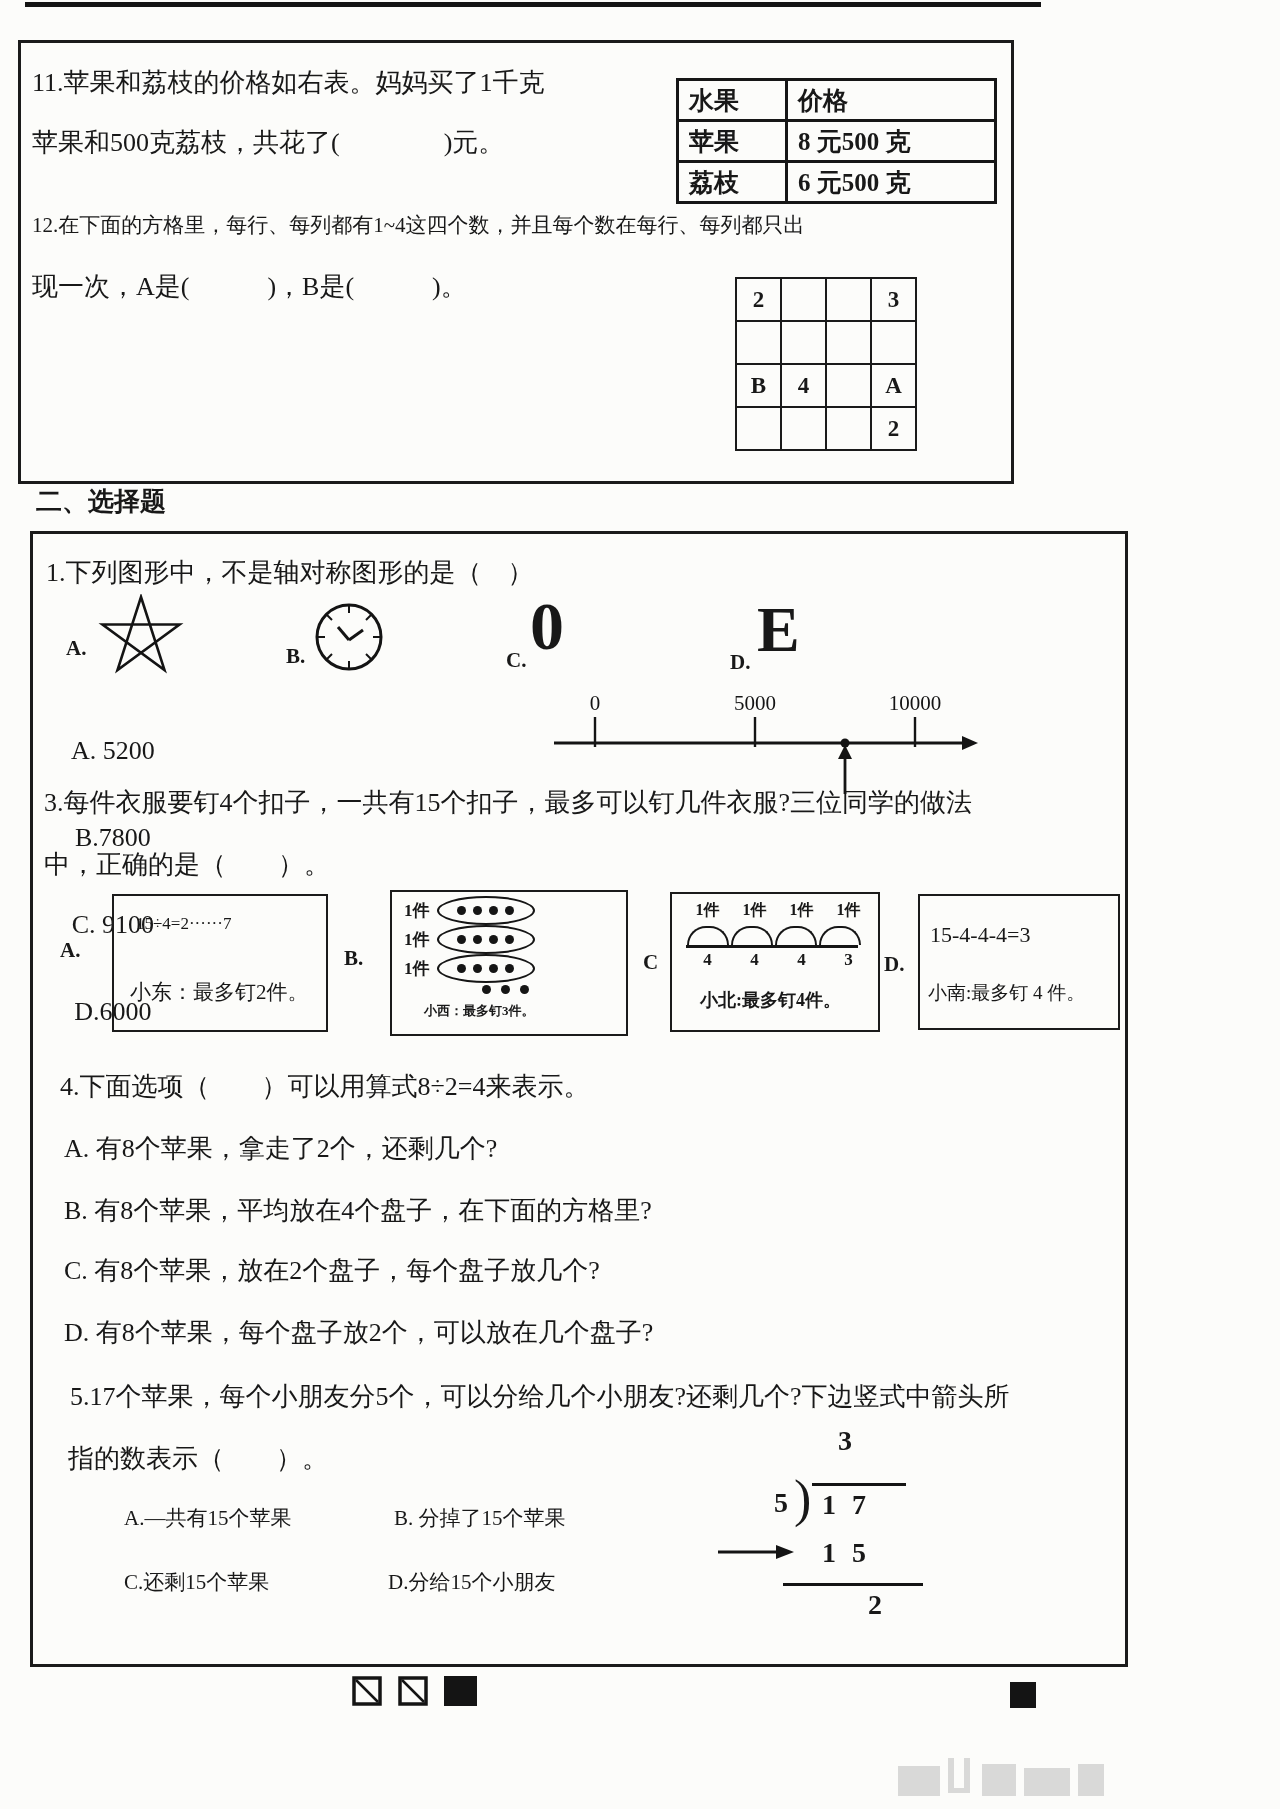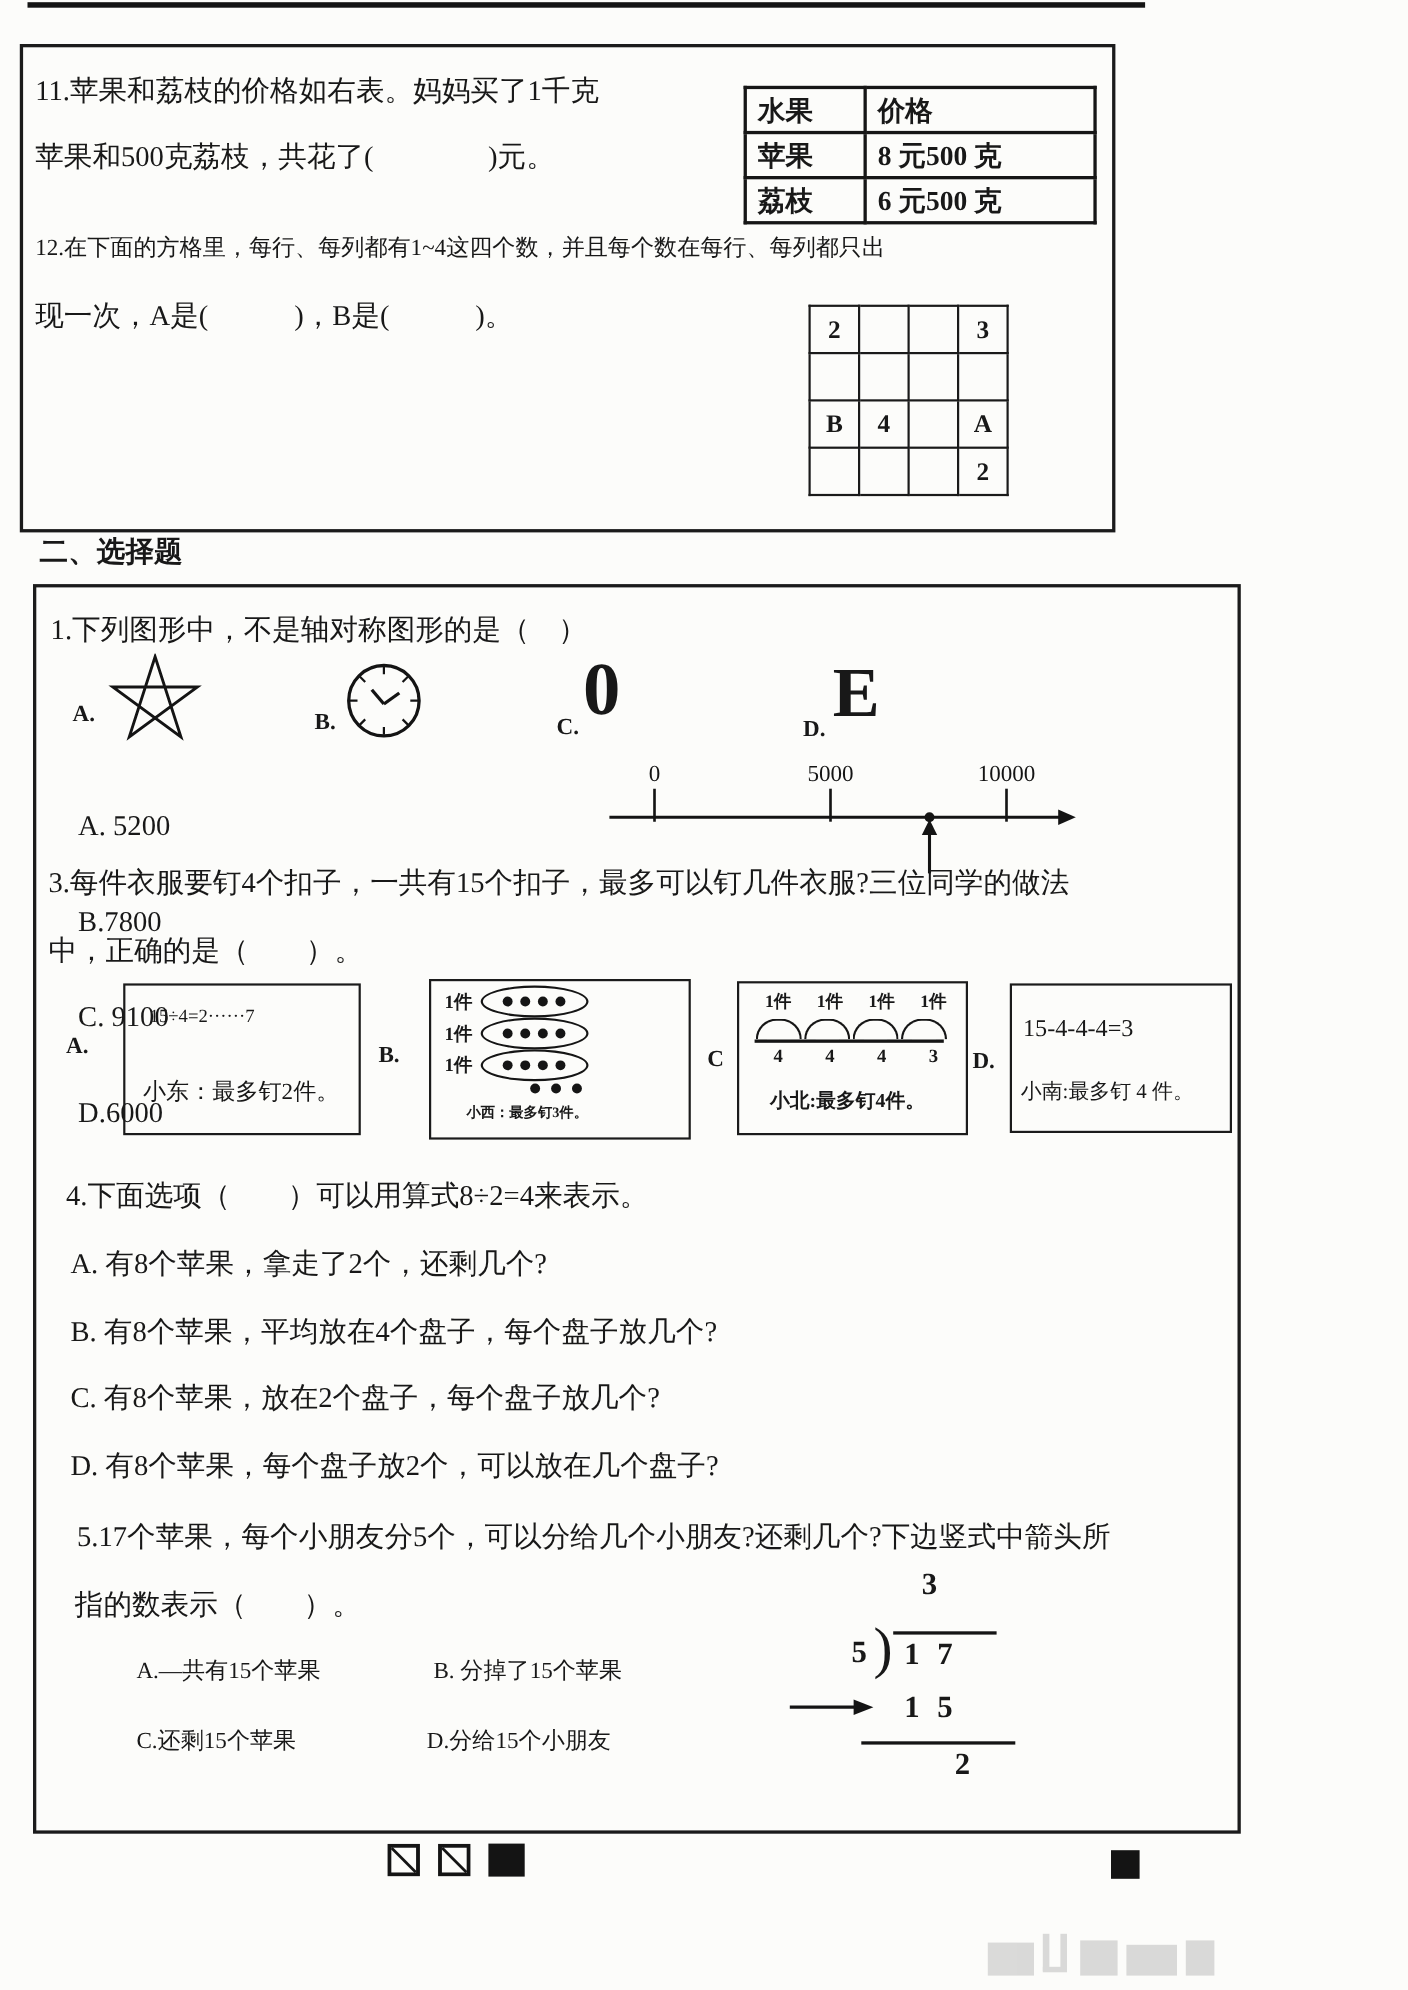--- a/index.html
+++ b/index.html
@@ -1,19 +1,19 @@
 <!DOCTYPE html>
 <html><head>
 <meta charset="utf-8">
 <style>
   html,body{margin:0;padding:0;background:#ffffff;}
   .page{position:relative;width:1280px;height:1809px;background:#fcfcfa;
         font-family:"Liberation Serif","DejaVu Serif",serif;color:#181818;overflow:hidden;}
   .t{position:absolute;white-space:nowrap;line-height:1.15;}
-  .fs26{font-size:26px;} .fs25{font-size:21px;} .lab{font-size:21px;font-weight:bold;}
+  .fs26{font-size:26px;text-align:center;} .fs25{font-size:21px;} .lab{font-size:21px;font-weight:bold;}
   .panel{position:absolute;border:3px solid #1b1b1b;background:transparent;}
   .rule{position:absolute;background:#141414;}
   table.price{position:absolute;border-collapse:collapse;}
   table.price td{border:3px solid #161616;font-weight:bold;font-size:25px;
     padding:0 0 0 10px;height:38px;vertical-align:middle;}
   table.gridp{position:absolute;border-collapse:collapse;}
   table.gridp td{border:2.5px solid #1a1a1a;width:43px;height:41px;text-align:center;
     font-weight:bold;font-size:23px;padding:0;}
   .optbox{position:absolute;border:2.5px solid #1b1b1b;}
   .ellipse{width:94px;height:25px;border:2.5px solid #151515;border-radius:50%;
@@ -211,21 +211,21 @@
   </div>
 
   <div class="t lab" style="left:884px;top:952px;">D.</div>
   <div class="optbox" style="left:918px;top:894px;width:198px;height:132px;">
     <div class="t" style="left:10px;top:26px;font-size:22px;">15-4-4-4=3</div>
     <div class="t" style="left:8px;top:86px;font-size:19px;">小南:最多钉 4 件。</div>
   </div>
 
   <div class="t fs26" style="left:60px;top:1072px;">4.下面选项（　　）可以用算式8÷2=4来表示。</div>
   <div class="t fs26" style="left:64px;top:1134px;">A. 有8个苹果，拿走了2个，还剩几个?</div>
-  <div class="t fs26" style="left:64px;top:1196px;">B. 有8个苹果，平均放在4个盘子，每个盘子放几个?</div>
+  <div class="t fs26" style="left:64px;top:1196px;">B. 有8个苹果，平均放在4个盘子，在下面的方格里?</div>
   <div class="t fs26" style="left:64px;top:1256px;">C. 有8个苹果，放在2个盘子，每个盘子放几个?</div>
   <div class="t fs26" style="left:64px;top:1318px;">D. 有8个苹果，每个盘子放2个，可以放在几个盘子?</div>
 
   <div class="t fs26" style="left:70px;top:1382px;">5.17个苹果，每个小朋友分5个，可以分给几个小朋友?还剩几个?下边竖式中箭头所</div>
   <div class="t fs26" style="left:68px;top:1444px;">指的数表示（　　）。</div>
   <div class="t fs25" style="left:124px;top:1506px;">A.—共有15个苹果</div>
   <div class="t fs25" style="left:394px;top:1506px;">B. 分掉了15个苹果</div>
   <div class="t fs25" style="left:124px;top:1570px;">C.还剩15个苹果</div>
   <div class="t fs25" style="left:388px;top:1570px;">D.分给15个小朋友</div>
 

